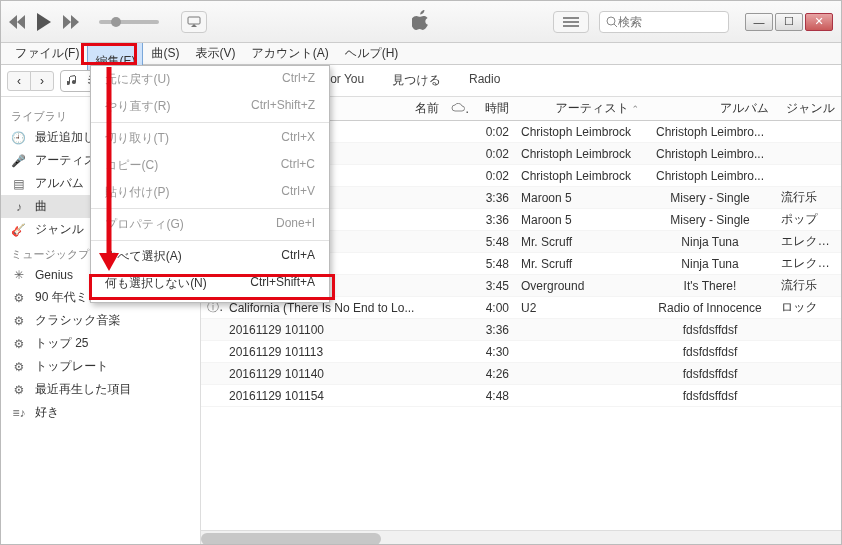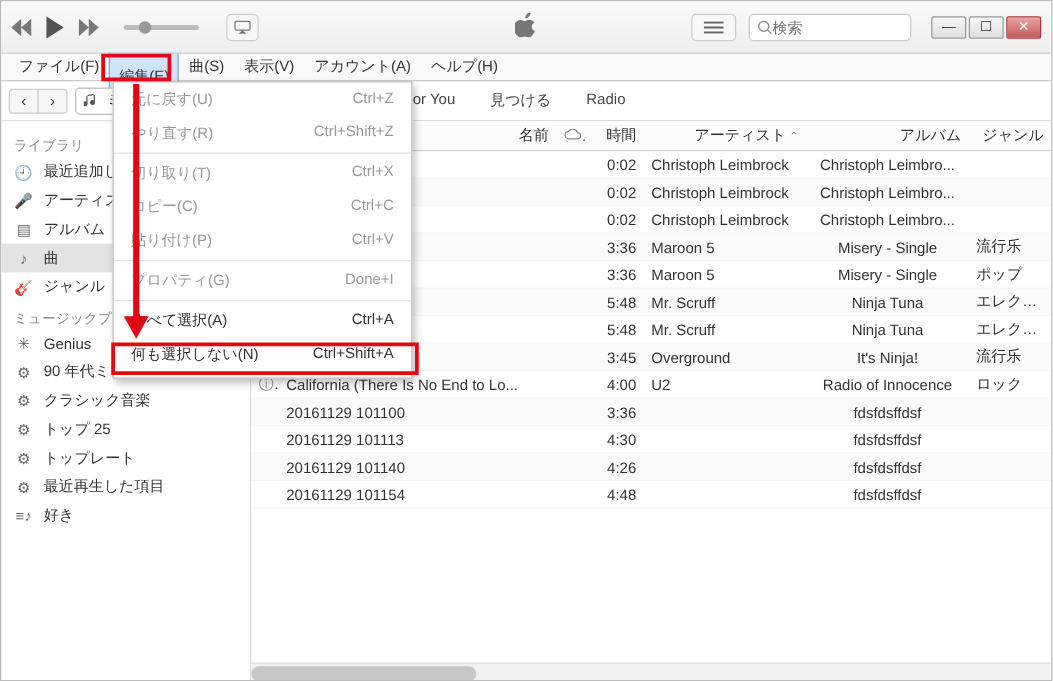--- a/index.html
+++ b/index.html
@@ -290,21 +290,21 @@
           <div class="td c-artist">Mr. Scruff</div>
           <div class="td c-album">Ninja Tuna</div>
           <div class="td c-genre">エレクトロニ.</div>
         </div>
         <div class="tr">
           <div class="td c-warn"></div>
           <div class="td c-name"></div>
           <div class="td c-cloud"></div>
           <div class="td c-time">3:45</div>
           <div class="td c-artist">Overground</div>
-          <div class="td c-album">It's Ninja!</div>
+          <div class="td c-album">It's There!</div>
           <div class="td c-genre">流行乐</div>
         </div>
         <div class="tr">
           <div class="td c-warn"><span class="warnmark">ⓘ</span></div>
           <div class="td c-name">California (There Is No End to Lo...</div>
           <div class="td c-cloud"></div>
           <div class="td c-time">4:00</div>
           <div class="td c-artist">U2</div>
           <div class="td c-album">Radio of Innocence</div>
           <div class="td c-genre">ロック</div>

